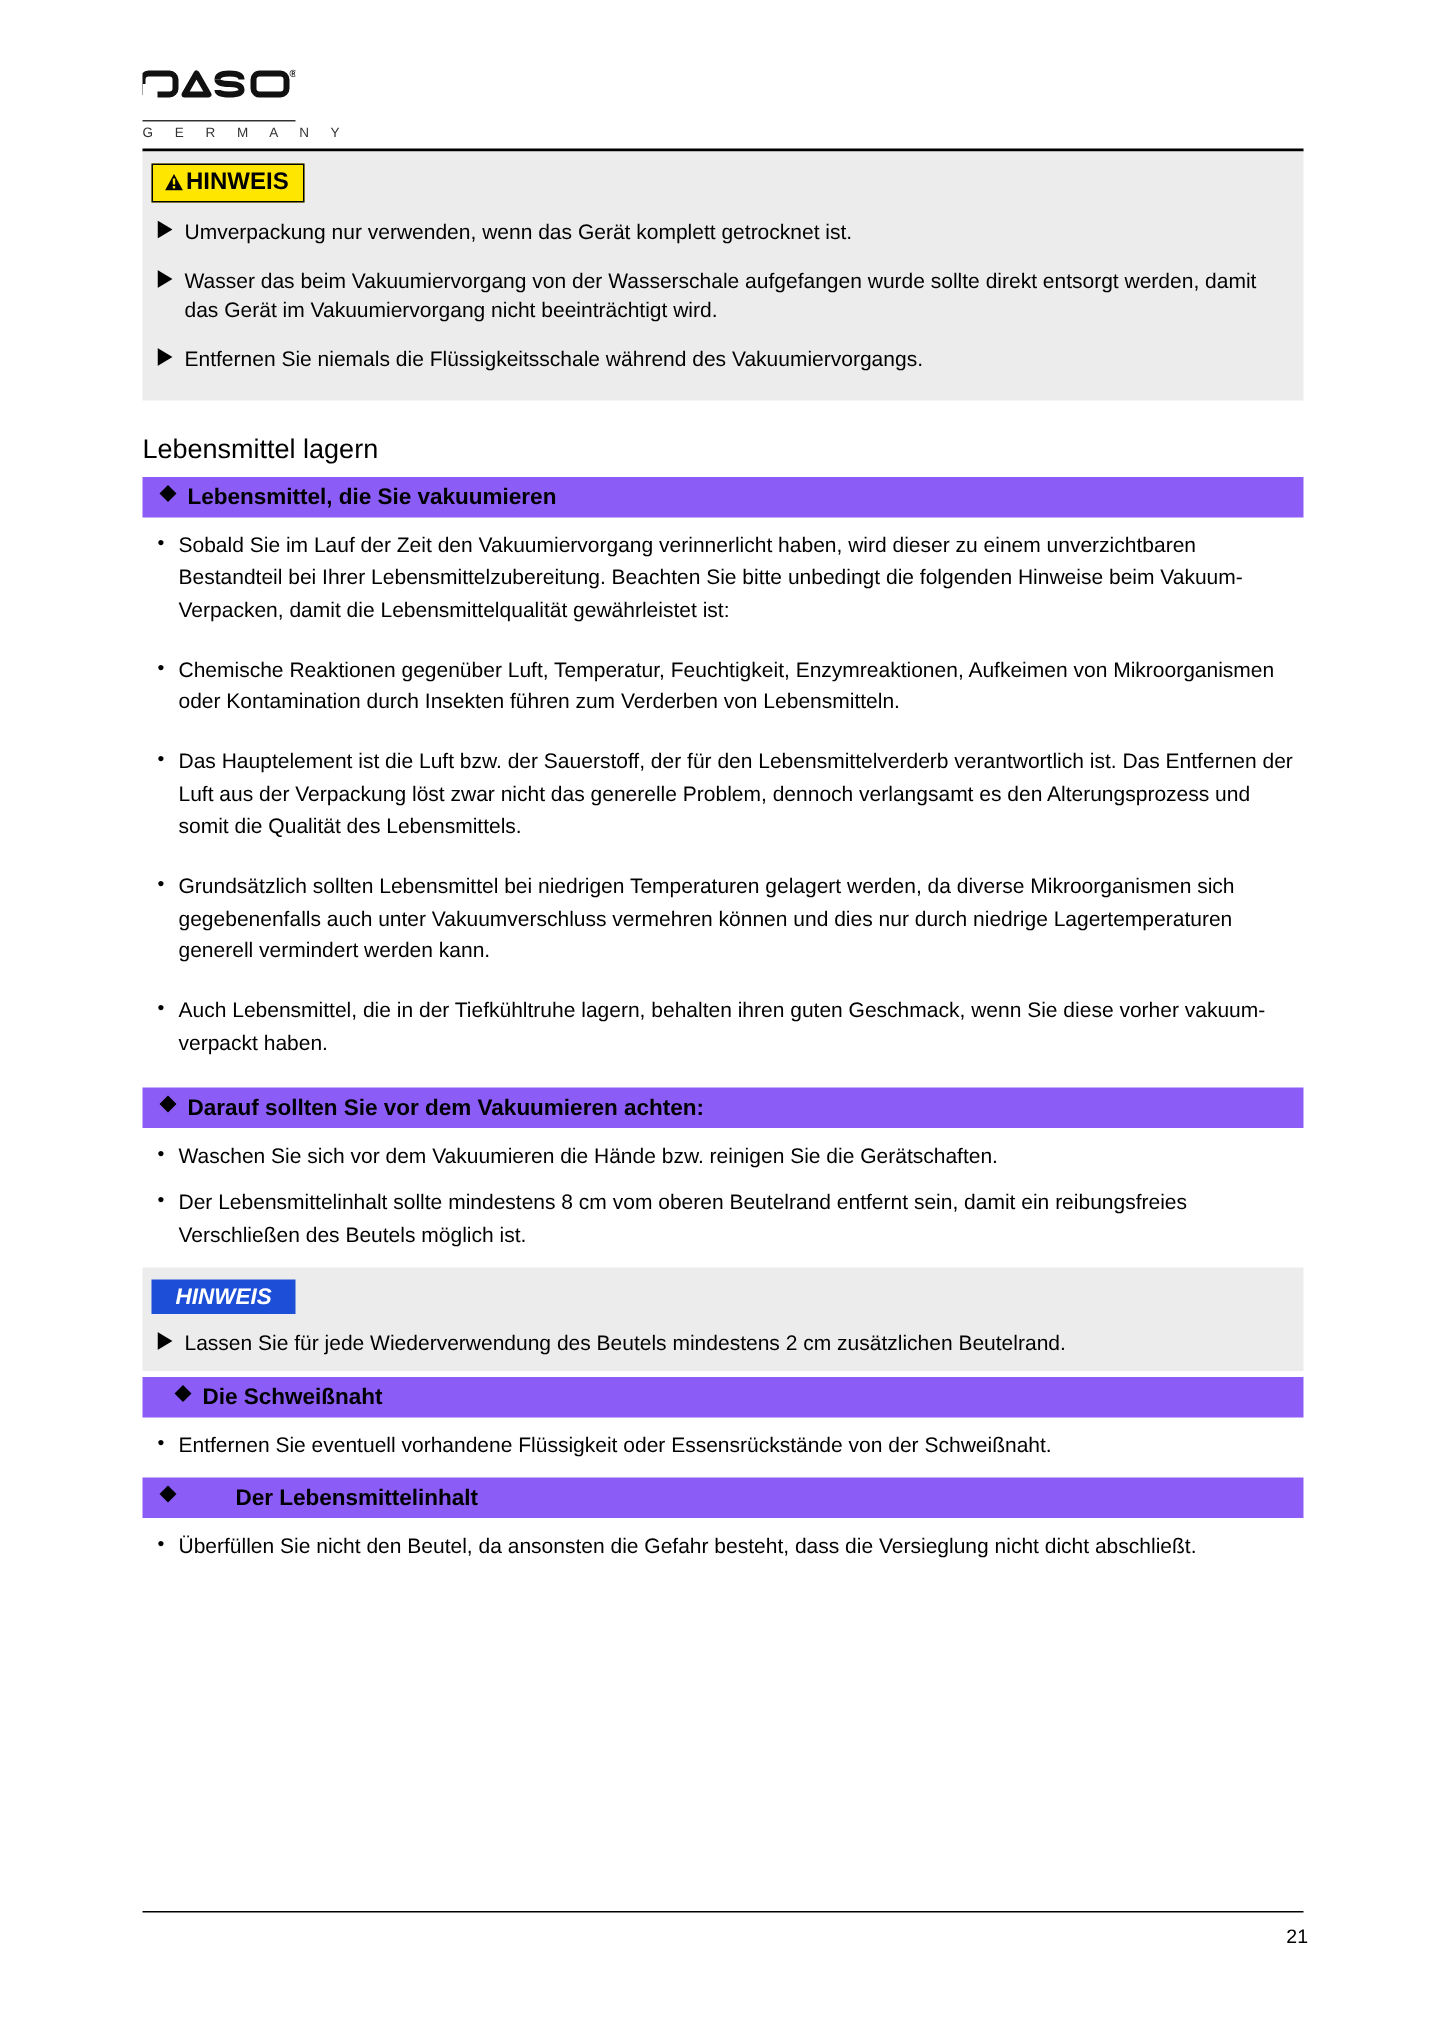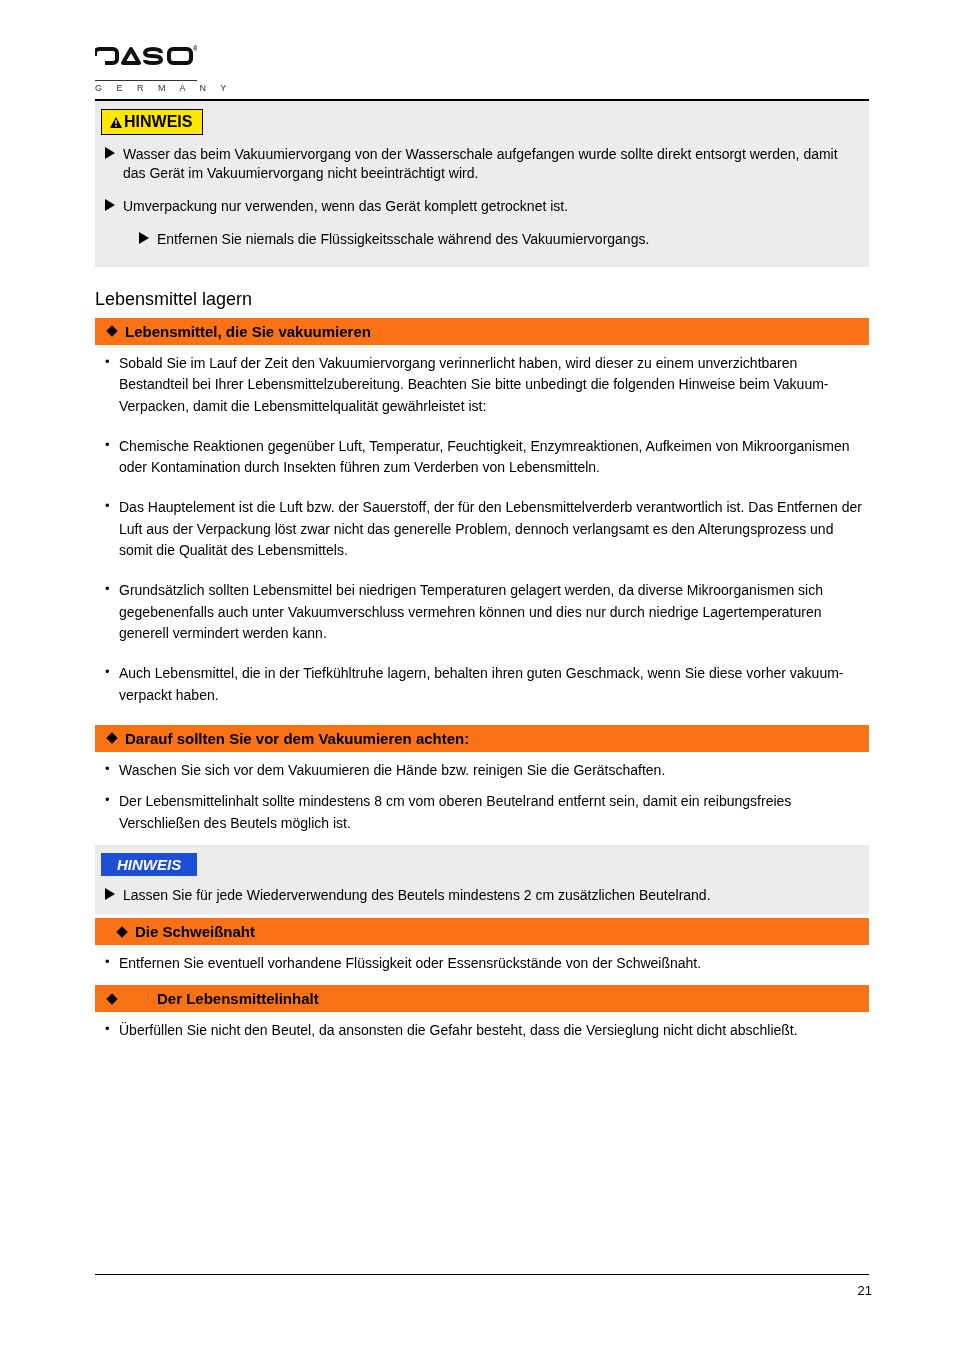--- a/index.html
+++ b/index.html
@@ -82,23 +82,23 @@
   }
   .arrow-list li .tri svg {
     display: block;
   }
   .section-title {
     font-size: 18px;
     font-weight: 400;
     margin: 22px 0 4px 0;
   }
   .diamond-row {
-    background: #f97316;
-    display: flex;
-    align-items: center;
+    background: #8b5cf6;
+    display: flex;
+    align-items: flex-start;
     padding: 5px 6px;
     margin-top: 8px;
   }
   .diamond-row .diam {
     flex: 0 0 22px;
     display: flex;
     justify-content: center;
   }
   .diamond-row .txt {
     font-weight: 700;
@@ -164,31 +164,31 @@
         <rect x="5.2" y="8" width="1.6" height="1.6" fill="#ffe600"></rect>
       </svg><span>HINWEIS</span>
     </div>
     <ul class="arrow-list">
       <li>
         <span class="tri">
             <svg width="10" height="12">
               <path d="M0 0 L10 6 L0 12 Z" fill="#000"></path>
             </svg>
           </span>
+        <span>Umverpackung nur verwenden, wenn das Gerät komplett getrocknet ist.</span>
+      </li>
+      <li>
+        <span class="tri">
+            <svg width="10" height="12">
+              <path d="M0 0 L10 6 L0 12 Z" fill="#000"></path>
+            </svg>
+          </span>
         <span>Wasser das beim Vakuumiervorgang von der Wasserschale aufgefangen wurde sollte direkt entsorgt werden, damit das Gerät im Vakuumiervorgang nicht beeinträchtigt wird.</span>
       </li>
-      <li>
-        <span class="tri">
-            <svg width="10" height="12">
-              <path d="M0 0 L10 6 L0 12 Z" fill="#000"></path>
-            </svg>
-          </span>
-        <span>Umverpackung nur verwenden, wenn das Gerät komplett getrocknet ist.</span>
-      </li>
-      <li style="margin-bottom:4px;margin-left:34px;">
+      <li style="margin-bottom:4px;">
         <span class="tri">
             <svg width="10" height="12">
               <path d="M0 0 L10 6 L0 12 Z" fill="#000"></path>
             </svg>
           </span>
         <span>Entfernen Sie niemals die Flüssigkeitsschale während des Vakuumiervorgangs.</span>
       </li>
     </ul>
   </div>
 

